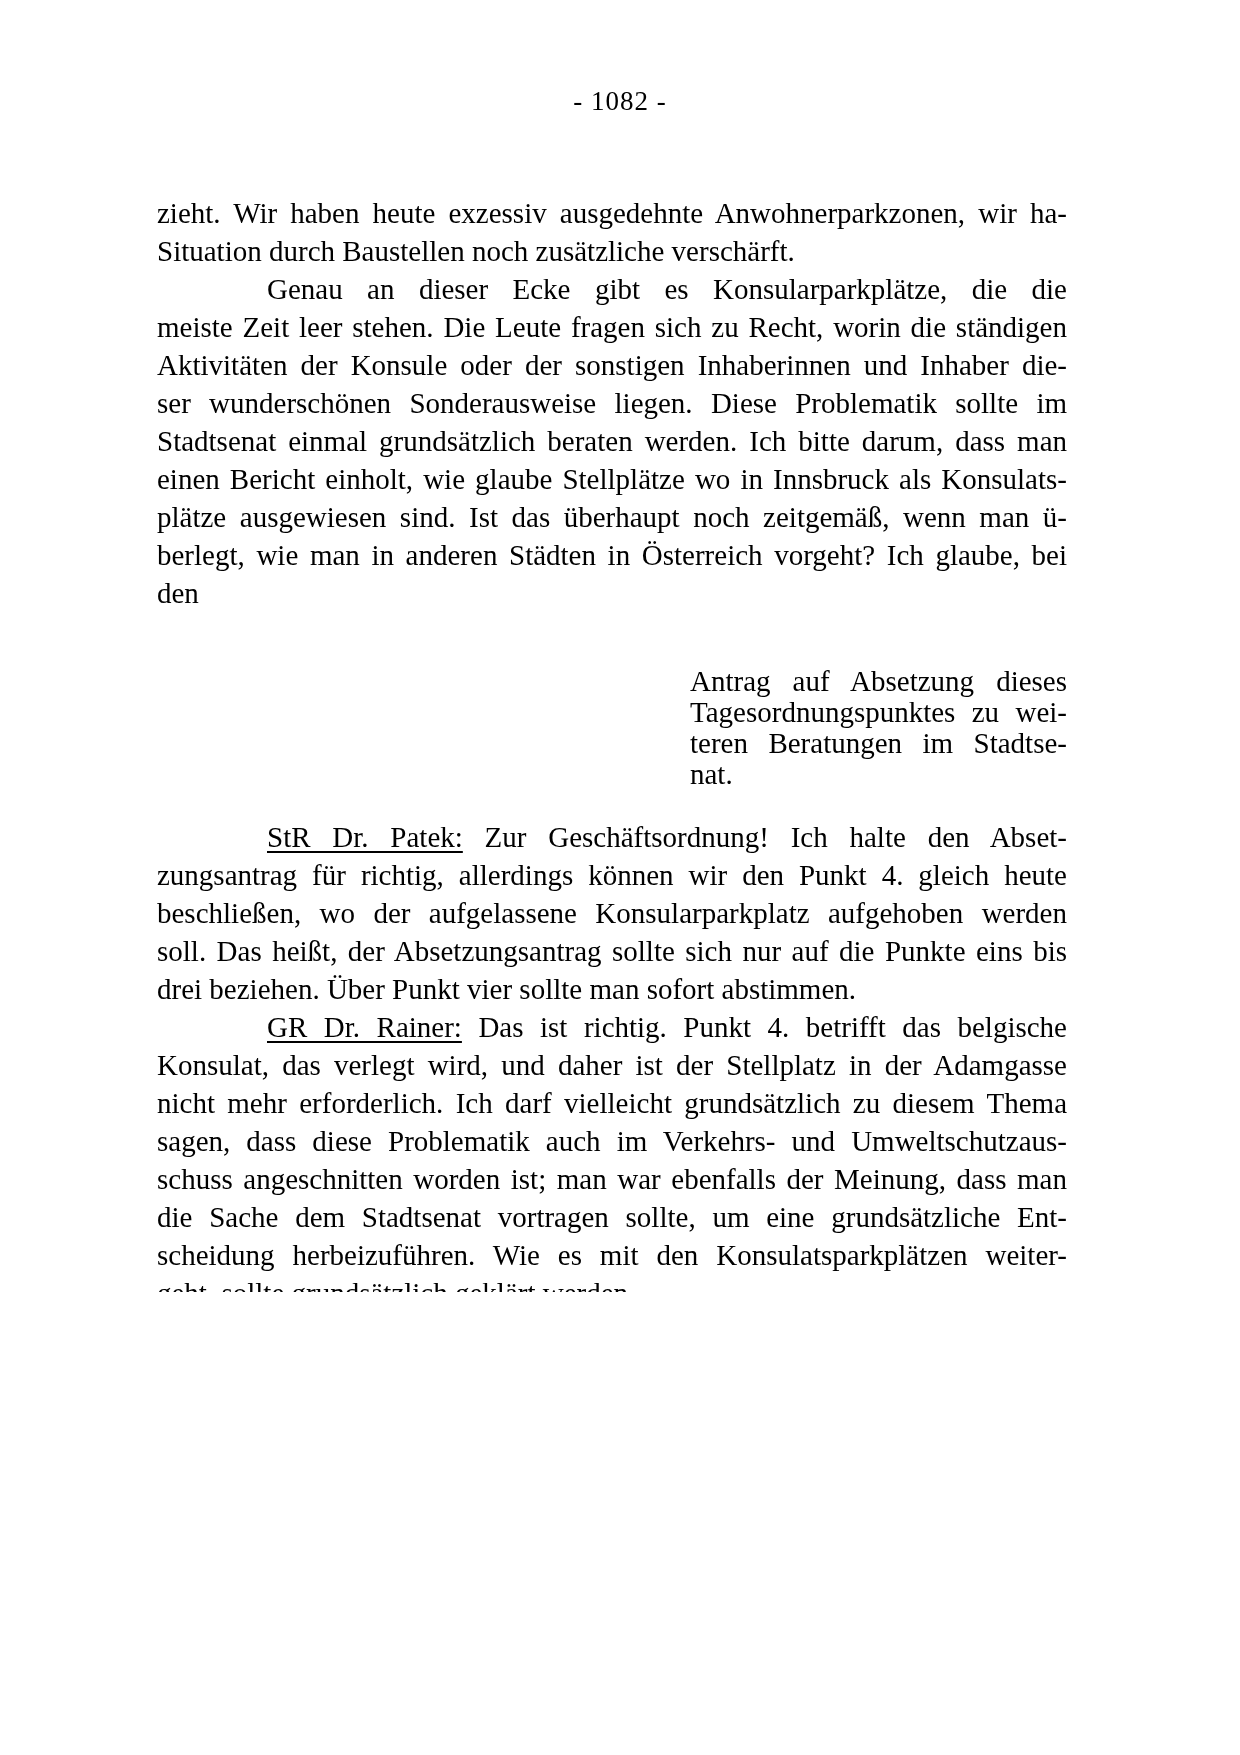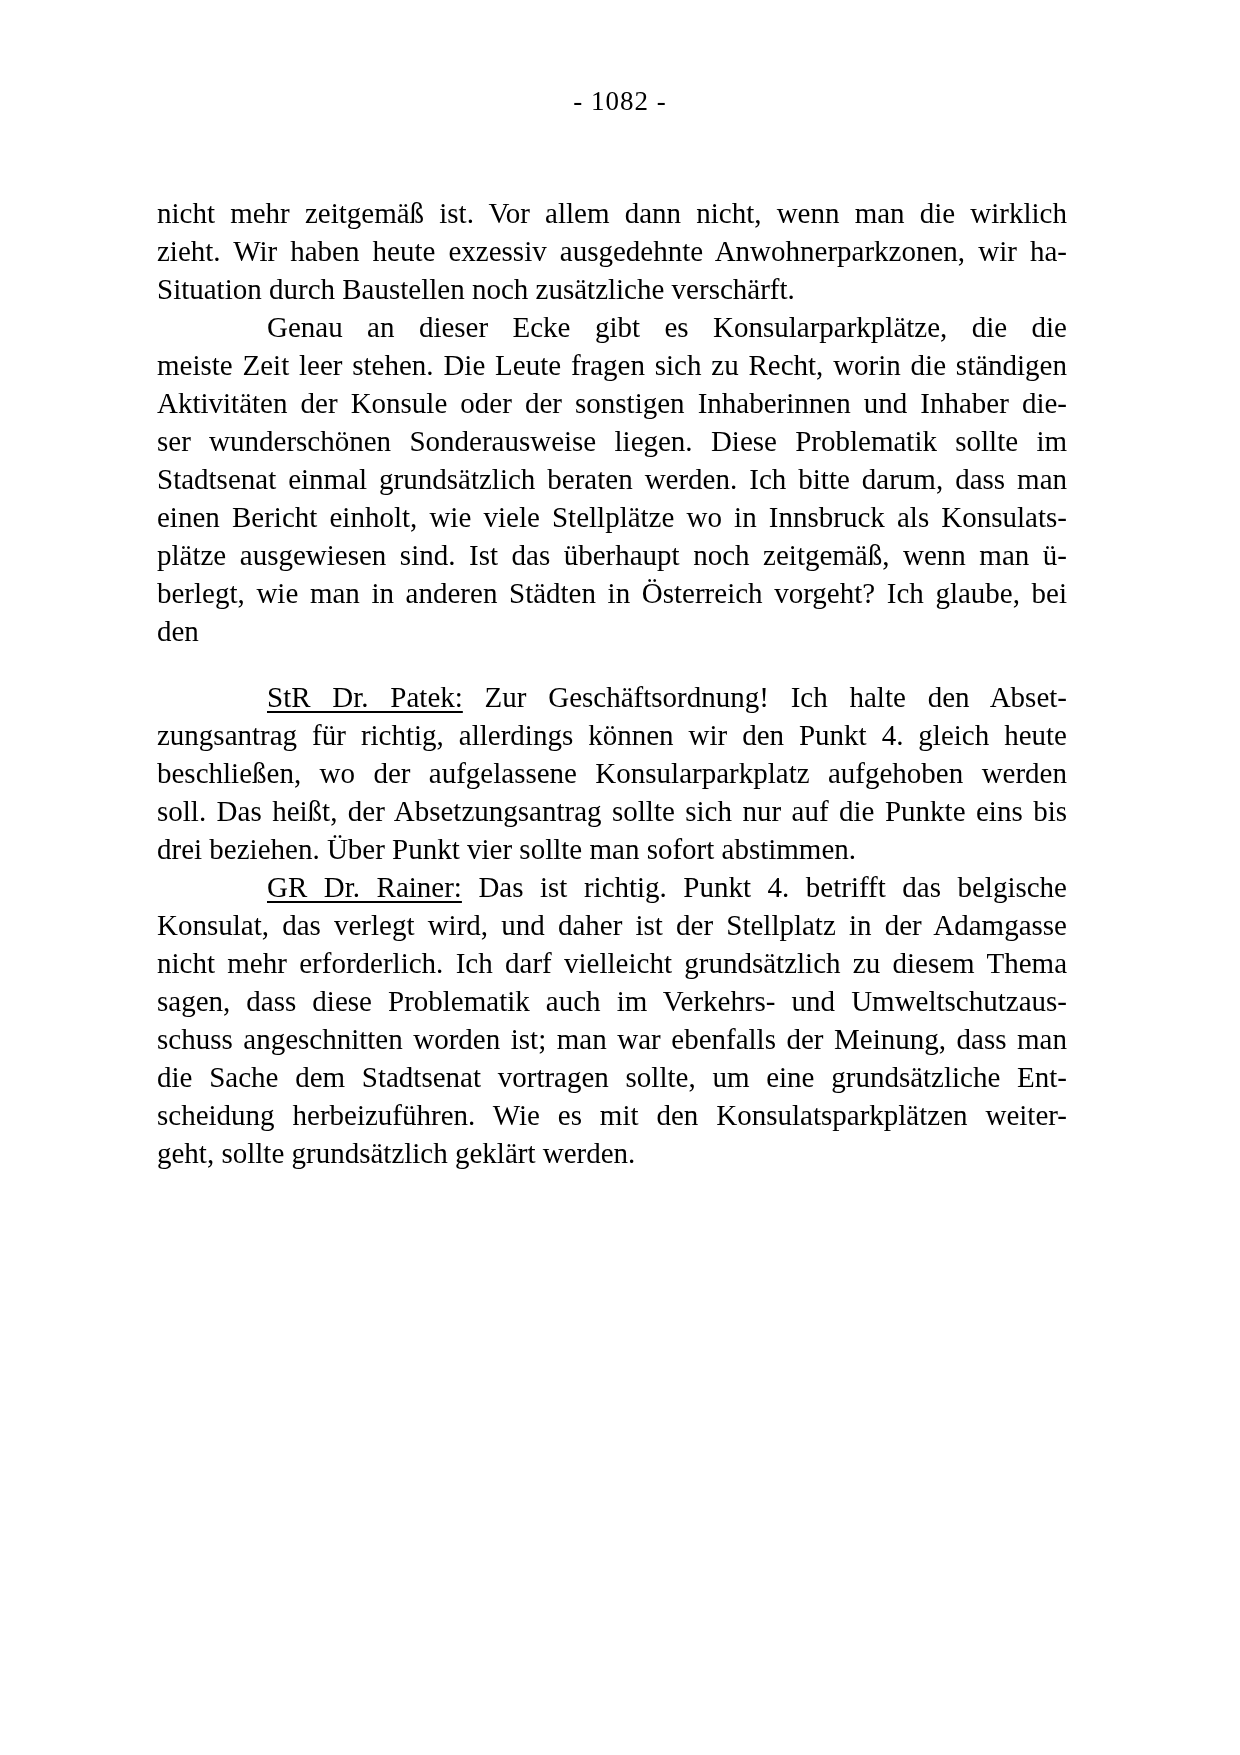--- a/index.html
+++ b/index.html
@@ -55,37 +55,42 @@
 </head>
 <body>
 
 <div class="page">
 
   <div class="pagenum">- 1082 -</div>
 
   <div class="textcol">
 
     <div class="para">
-      <div class="jline">nicht mehr zeitgemäß ist. Vor allem dann nicht, wenn man die wirklich</div>
       <div class="jline">zieht. Wir haben heute exzessiv ausgedehnte Anwohnerparkzonen, wir ha-</div>
       <div class="jline last">Situation durch Baustellen noch zusätzliche verschärft.</div>
     </div>
 
     <div class="para">
       <div class="jline indent">Genau an dieser Ecke gibt es Konsularparkplätze, die die</div>
       <div class="jline">meiste Zeit leer stehen. Die Leute fragen sich zu Recht, worin die ständigen</div>
       <div class="jline">Aktivitäten der Konsule oder der sonstigen Inhaberinnen und Inhaber die-</div>
       <div class="jline">ser wunderschönen Sonderausweise liegen. Diese Problematik sollte im</div>
       <div class="jline">Stadtsenat einmal grundsätzlich beraten werden. Ich bitte darum, dass man</div>
-      <div class="jline">einen Bericht einholt, wie viele Stellplätze wo in Innsbruck als Konsulats-</div>
+      <div class="jline">einen Bericht einholt, wie glaube Stellplätze wo in Innsbruck als Konsulats-</div>
       <div class="jline">plätze ausgewiesen sind. Ist das überhaupt noch zeitgemäß, wenn man ü-</div>
       <div class="jline">berlegt, wie man in anderen Städten in Österreich vorgeht? Ich glaube, bei</div>
       <div class="jline last">den</div>
     </div>
 
+    <div class="para motion">
+      <div class="jline">Antrag auf Absetzung dieses</div>
+      <div class="jline">Tagesordnungspunktes zu wei-</div>
+      <div class="jline">teren Beratungen im Stadtse-</div>
+      <div class="jline last">nat.</div>
+    </div>
 
     <div class="para gap-before">
       <div class="jline indent"><span class="speaker">StR Dr. Patek:</span><span> Zur Geschäftsordnung! Ich halte den Abset-</span></div>
       <div class="jline">zungsantrag für richtig, allerdings können wir den Punkt 4. gleich heute</div>
       <div class="jline">beschließen, wo der aufgelassene Konsularparkplatz aufgehoben werden</div>
       <div class="jline">soll. Das heißt, der Absetzungsantrag sollte sich nur auf die Punkte eins bis</div>
       <div class="jline last">drei beziehen. Über Punkt vier sollte man sofort abstimmen.</div>
     </div>
 
     <div class="para">

